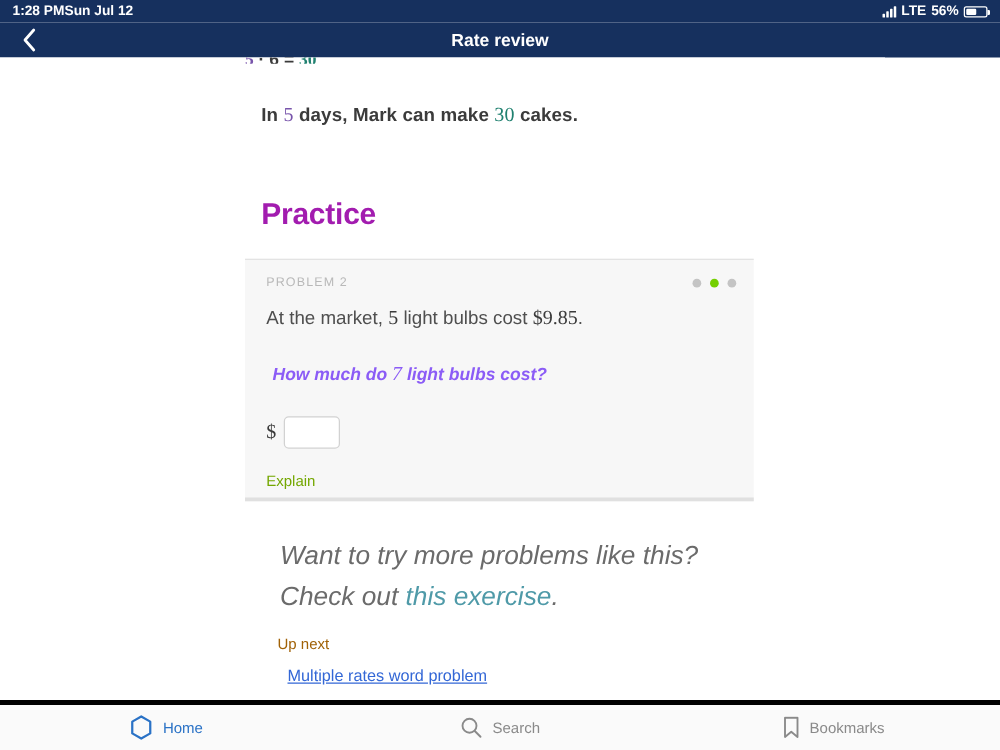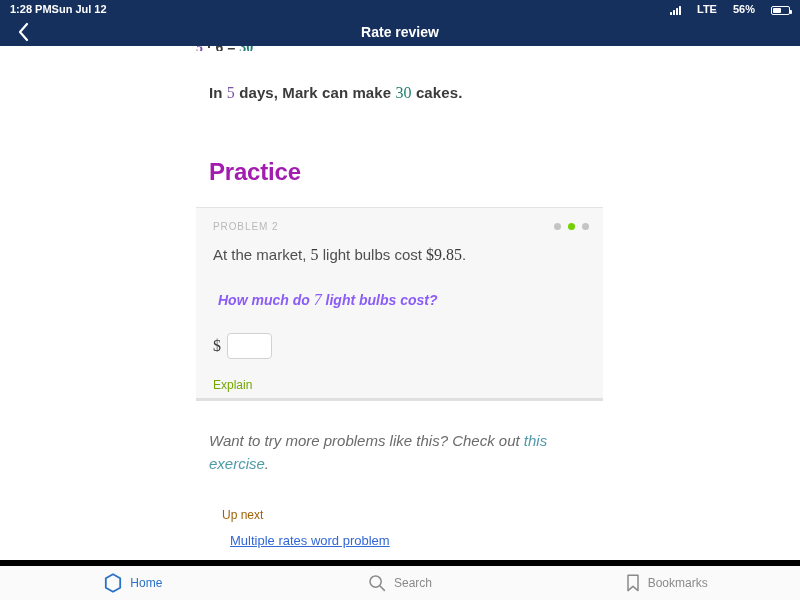--- a/index.html
+++ b/index.html
@@ -12,21 +12,21 @@
   .screen { position: relative; width: 800px; height: 600px; background: #fff; }
 
   
   .statusbar {
     position: absolute; top: 0; left: 0; width: 800px; height: 18px;
     background: #16305e; color: #ffffff;
     display: flex; align-items: center; justify-content: space-between;
     padding: 0 10px; font-size: 11px; font-weight: bold;
   }
   .status-left { display: flex; align-items: center; gap: 0; }
-  .status-right { display: flex; align-items: flex-end; gap: 16px; }
+  .status-right { display: flex; align-items: center; gap: 4px; }
   .sig { display: inline-flex; align-items: flex-end; gap: 1px; height: 9px; }
   .sig i { display: block; width: 2px; background: #fff; border-radius: .5px; }
   .sig i:nth-child(1) { height: 3px; }
   .sig i:nth-child(2) { height: 5px; }
   .sig i:nth-child(3) { height: 7px; }
   .sig i:nth-child(4) { height: 9px; }
   .batt {
     position: relative; width: 19px; height: 9px;
     border: 1px solid #fff; border-radius: 2px; padding: 1px;
   }
@@ -120,39 +120,39 @@
     font-family: "Liberation Serif", serif; font-size: 14px; color: #3b3b3b;
     padding: 0 5px; outline: none;
   }
   .explain-link {
     position: absolute; top: 170px; left: 17px;
     font-size: 12px; color: #74a700; cursor: pointer;
   }
 
   
   .blurb {
-    position: absolute; top: 383px; left: 209px; width: 380px;
-    font-size: 15px; font-style: italic; color: #6b6b6b; line-height: 1.55;
+    position: absolute; top: 383px; left: 224px; width: 380px;
+    font-size: 21px; font-style: italic; color: #6b6b6b; line-height: 1.55;
   }
   .blurb a { color: #4f9aa8; text-decoration: none; cursor: pointer; }
 
   
   .upnext-label {
     position: absolute; top: 462px; left: 222px;
     font-size: 12px; color: #a16207;
   }
   .upnext-link {
     position: absolute; top: 487px; left: 230px;
     font-size: 13px; color: #3367d6; text-decoration: underline; cursor: pointer;
   }
 
   
   .tabbar {
     position: absolute; bottom: 0; left: 0; width: 800px; height: 40px;
-    background: #fafafa; border-top: 6px solid #000000;
+    background: #fafafa; border-top: 4px solid #000000;
     display: flex; align-items: flex-end;
   }
   .tab {
     flex: 1; display: flex; align-items: center; justify-content: center; gap: 8px;
     font-size: 12px; color: #8a8a8a; cursor: pointer; height: 100%;
   }
   .tab.active { color: #2a72c6; }
   .tab svg { display: block; }
 </style>
 </head>

